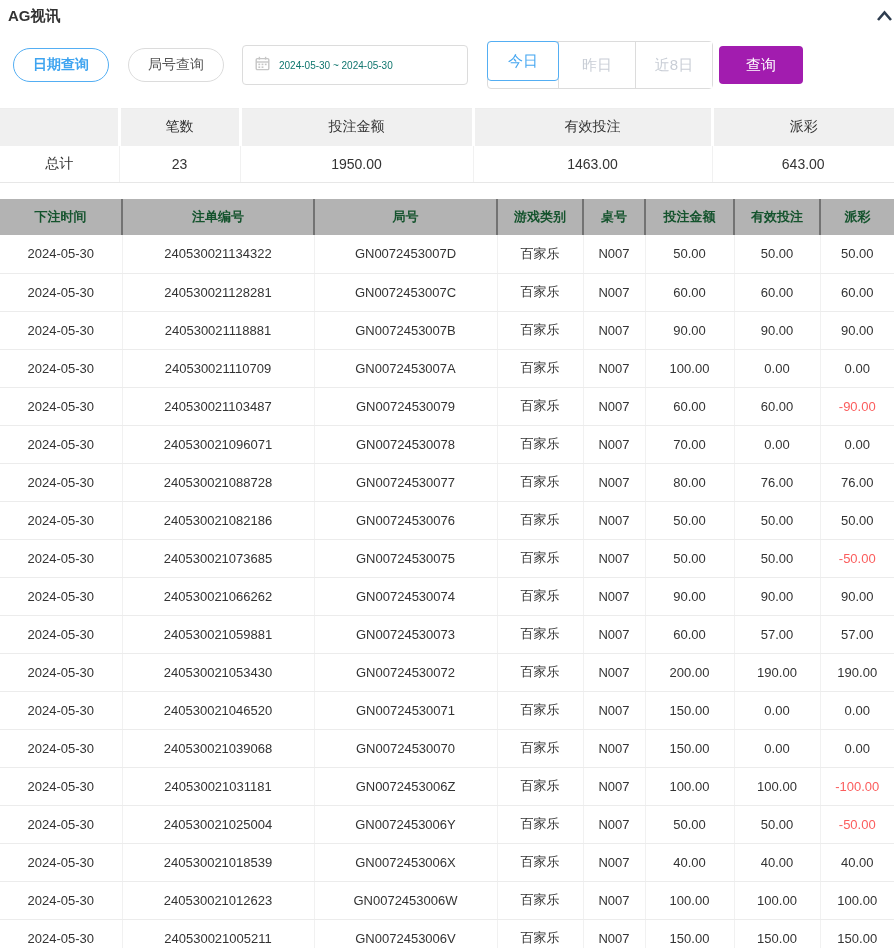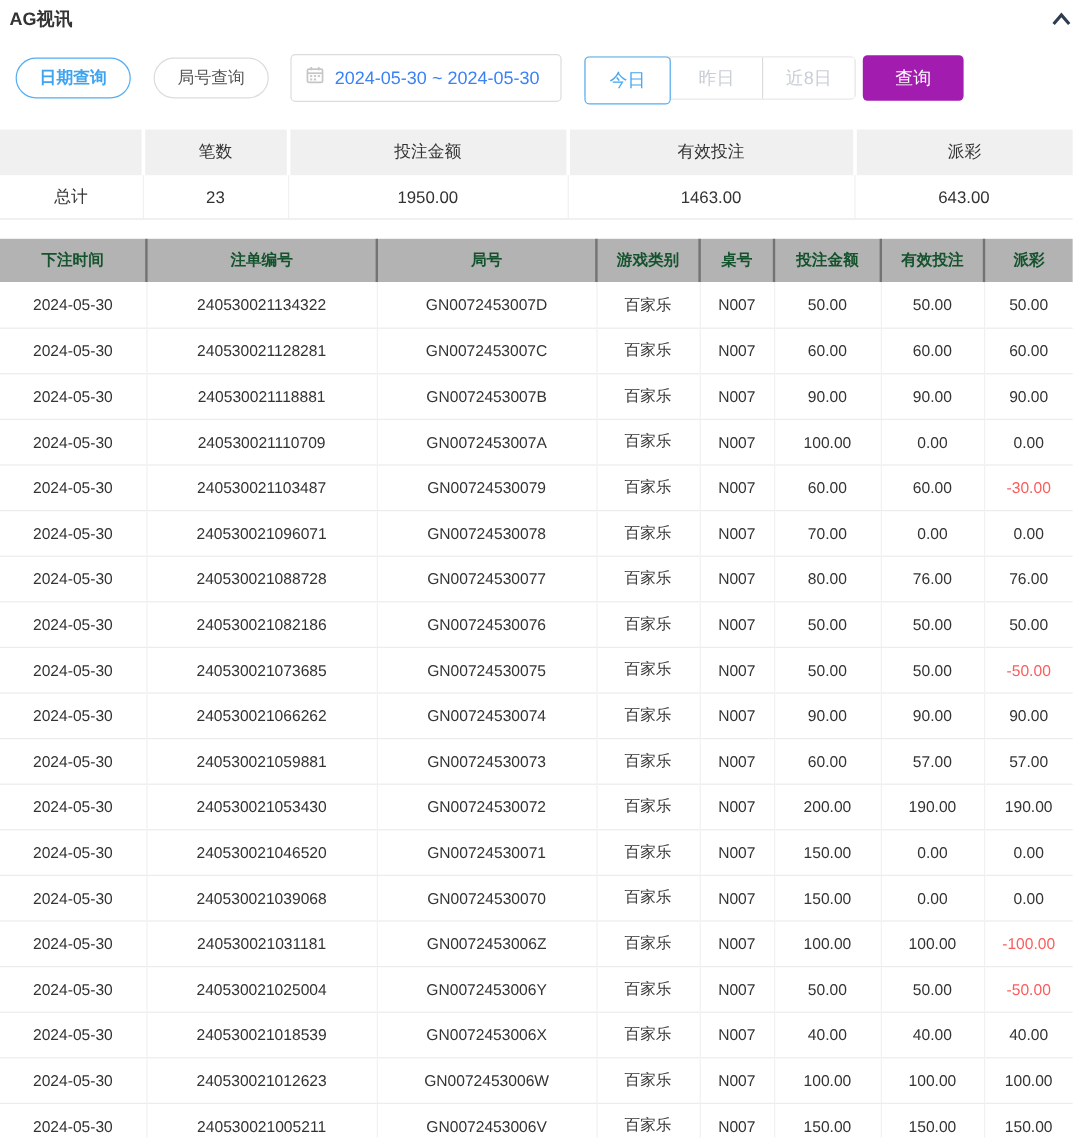--- a/index.html
+++ b/index.html
@@ -11,22 +11,22 @@
   .panel-title { font-size: 15px; font-weight: bold; color: #333; }
   .collapse-btn { background: none; border: none; cursor: pointer; padding: 0; line-height: 0; }
 
   
   .filter-bar { display: flex; align-items: center; margin-top: 19px; padding-left: 13px; height: 40px; }
   .pill-btn { height: 34px; padding: 0 19px; border-radius: 17px; background: #fff; font-size: 14px; cursor: pointer; }
   .pill-btn.pill-active { border: 1px solid #53aef3; color: #3ea4f0; font-weight: bold; }
   .pill-btn.pill-plain { border: 1px solid #dcdcdc; color: #555; margin-left: 19px; }
   .date-input { margin-left: 18px; height: 40px; width: 226px; border: 1px solid #dcdcdc; border-radius: 4px;
                 display: flex; align-items: center; padding: 0 12px; gap: 9px; cursor: pointer; background: #fff; }
-  .date-input .date-text { font-size: 15px; color: #3b82f6; white-space: nowrap; }
-  .quick-group { margin-left: 19px; display: flex; height: 36px; border: 1px solid #dcdcdc; border-radius: 4px; }
+  .date-input .date-text { font-size: 10px; color: #0f766e; white-space: nowrap; }
+  .quick-group { margin-left: 19px; display: flex; height: 48px; border: 1px solid #dcdcdc; border-radius: 4px; }
   .quick-btn { width: 77px; background: #fff; border: none; font-size: 15px; color: #c9ced6; cursor: pointer; }
   .quick-btn + .quick-btn { border-left: 1px solid #dcdcdc; }
   .quick-btn.quick-active { position: relative; margin: -1px; height: 40px; width: 72px;
                             border: 1px solid #53aef3; border-radius: 4px; color: #46a7f1; z-index: 1; }
   .search-btn { margin-left: 6px; width: 84px; height: 38px; background: #a21caf; color: #fff;
                 border: none; border-radius: 4px; font-size: 15px; cursor: pointer; }
 
   
   table { border-collapse: collapse; table-layout: fixed; width: 894px; }
   .summary-table { margin-top: 23px; border-top: 1px solid #ededed; }
@@ -184,21 +184,21 @@
           <td>0.00</td>
         </tr>
         <tr>
           <td>2024-05-30</td>
           <td>240530021103487</td>
           <td>GN00724530079</td>
           <td>百家乐</td>
           <td>N007</td>
           <td>60.00</td>
           <td>60.00</td>
-          <td class="neg">-30.00</td>
+          <td class="neg">-90.00</td>
         </tr>
         <tr>
           <td>2024-05-30</td>
           <td>240530021096071</td>
           <td>GN00724530078</td>
           <td>百家乐</td>
           <td>N007</td>
           <td>70.00</td>
           <td>0.00</td>
           <td>0.00</td>

